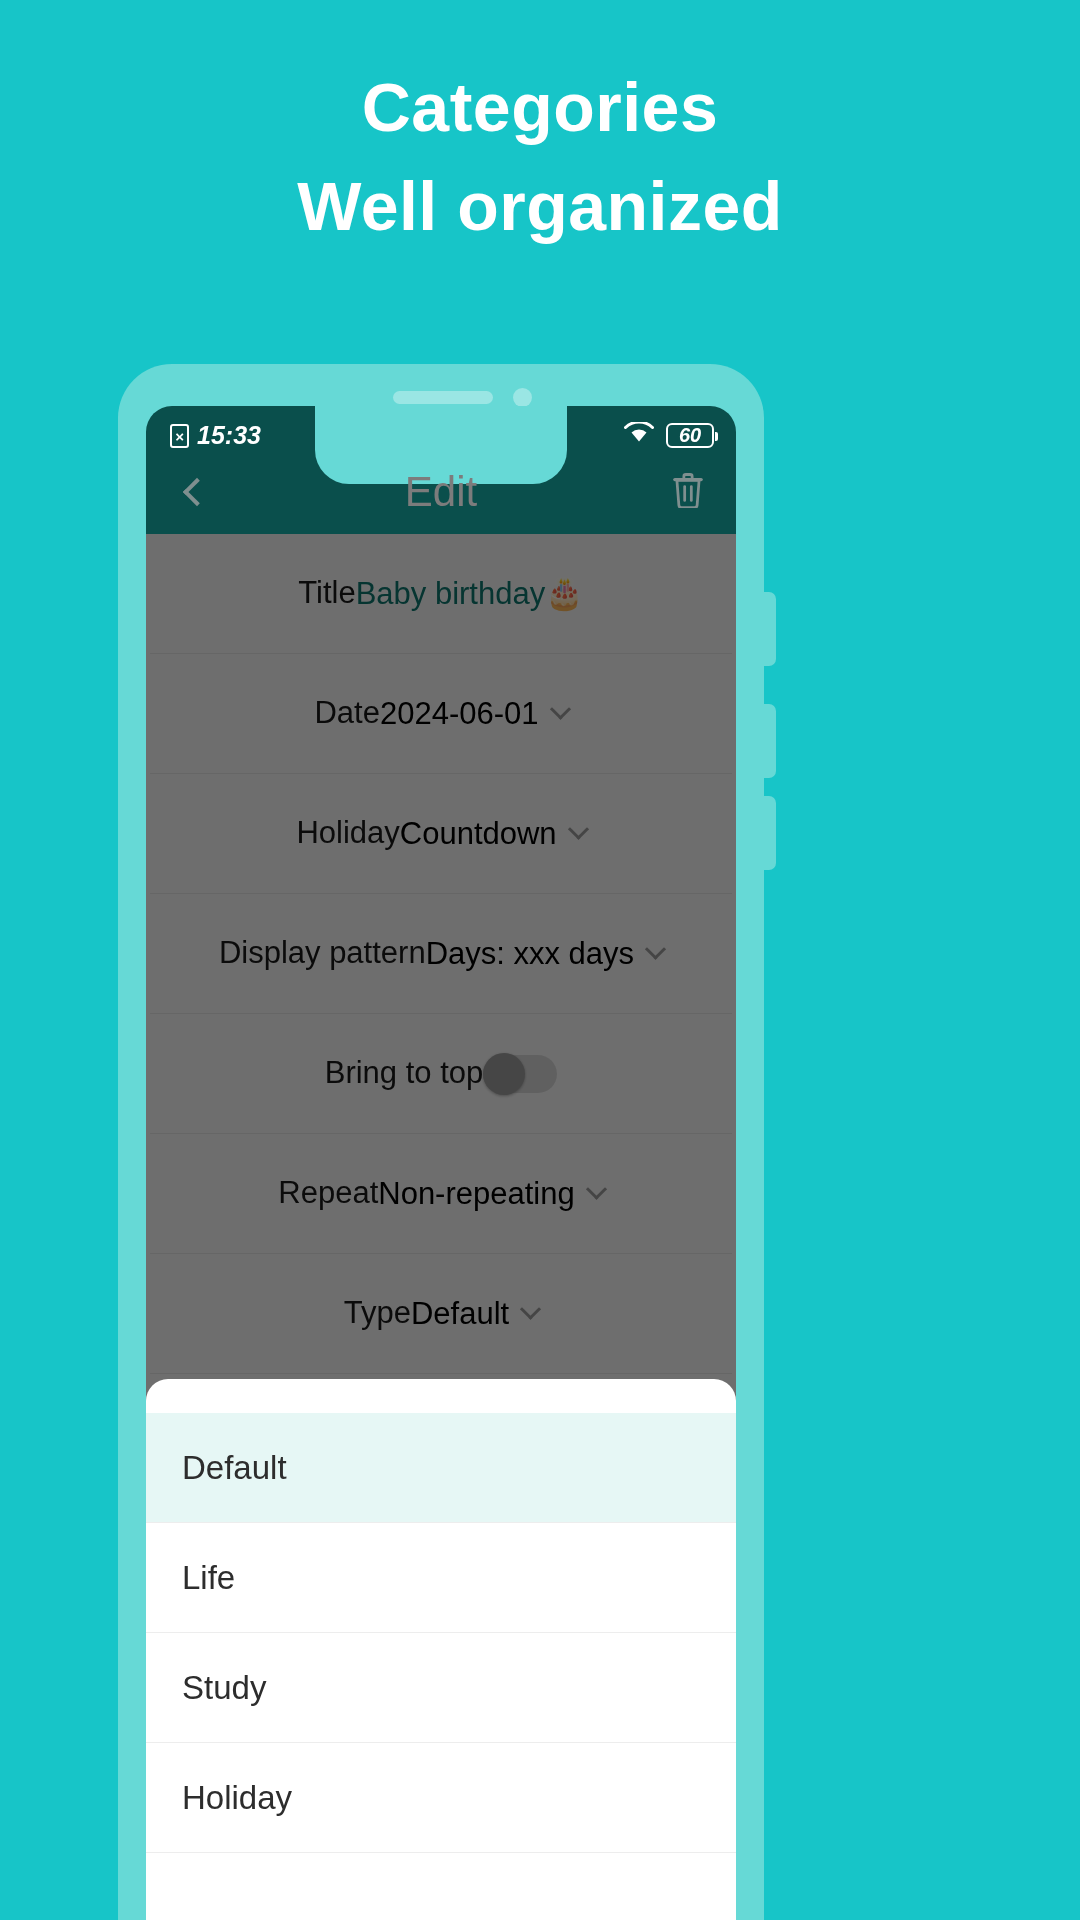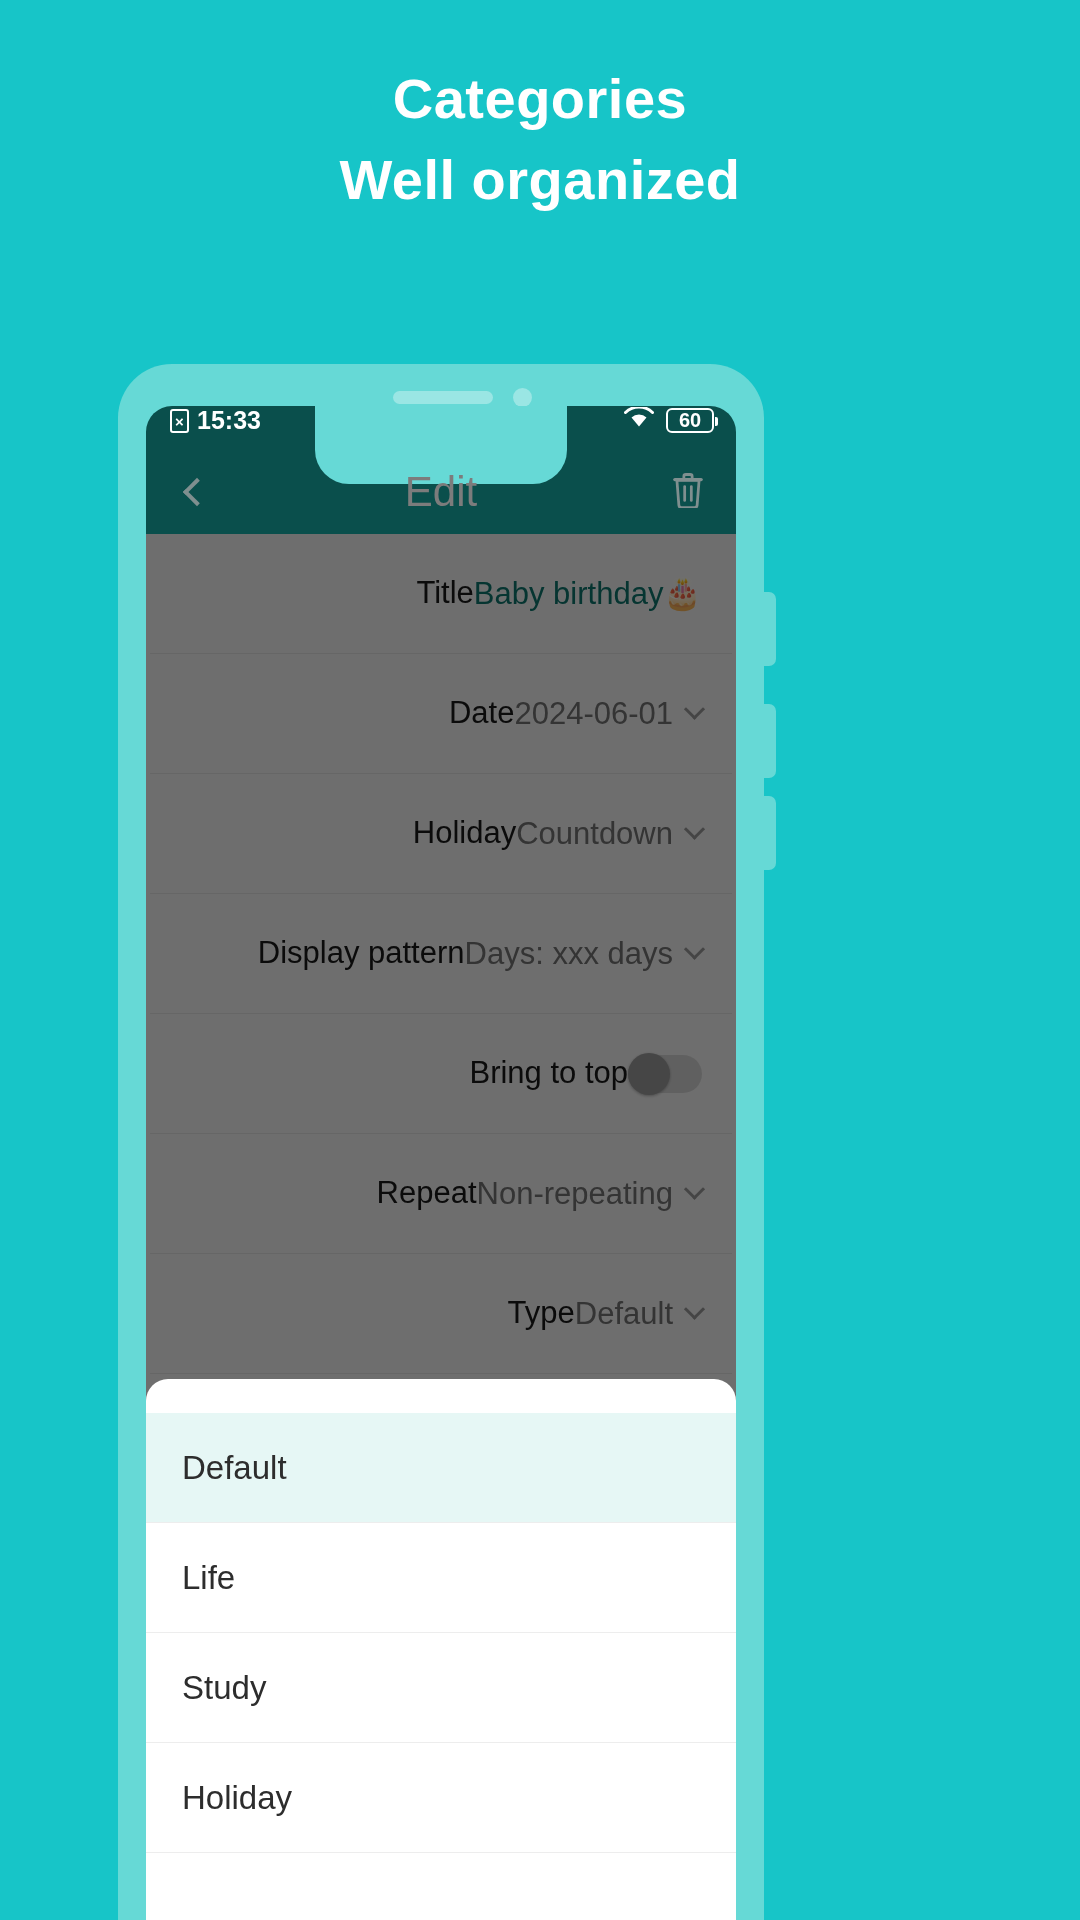--- a/index.html
+++ b/index.html
@@ -11,21 +11,21 @@
     position:relative;
   }
 
   
   .headline {
     position:absolute;
     top:58px; left:0; right:0;
     text-align:center;
     color:#ffffff;
     font-weight:bold;
-    font-size:56px;
+    font-size:68px;
     line-height:1.45;
     letter-spacing:0.5px;
   }
   .headline .l2 { display:block; }
 
   
   .phone {
     position:absolute;
     left:118px;
     top:364px;
@@ -73,27 +73,28 @@
     background:#0a4f4c;
     border-radius:26px 26px 0 0;
     overflow:hidden;
   }
 
   
   .statusbar {
     position:relative;
     height:44px;
     display:flex;
-    align-items:flex-start;
+    align-items:flex-end;
     justify-content:space-between;
     padding:0 22px 0 24px;
     color:#ffffff;
     font-size:25px;
     font-weight:bold;
     z-index:3;
+    font-style:italic;
   }
   .sb-left { display:flex; align-items:center; gap:8px; }
   .sb-right { display:flex; align-items:center; gap:12px; }
   .sim-icon {
     width:19px; height:24px;
     border:2.4px solid #fff;
     border-radius:3px;
     position:relative;
     display:inline-block;
   }
@@ -183,36 +184,36 @@
     content:"";
     position:absolute;
     inset:0;
     background:rgba(0,0,0,0.55);
     pointer-events:none;
   }
   .rows { position:relative; }
   .row {
     display:flex;
     align-items:center;
-    justify-content:flex-end;
+    justify-content:center;
     min-height:120px;
     padding:0 30px 0 30px;
     border-bottom:1.5px solid #e2e2e2;
     margin:0 4px;
   }
   .row:last-child { border-bottom:none; }
   .row .label {
     font-size:31px;
     color:#1a1a1a;
     line-height:1.25;
     max-width:260px;
   }
   .row .value {
     font-size:31px;
-    color:#737373;
+    color:#000000;
     display:flex;
     align-items:center;
     gap:14px;
     text-align:right;
   }
   .row .value.dark { color:#0f766e; }
   .chev-down {
     width:15px; height:15px;
     border-right:3.4px solid #9a9a9a;
     border-bottom:3.4px solid #9a9a9a;

